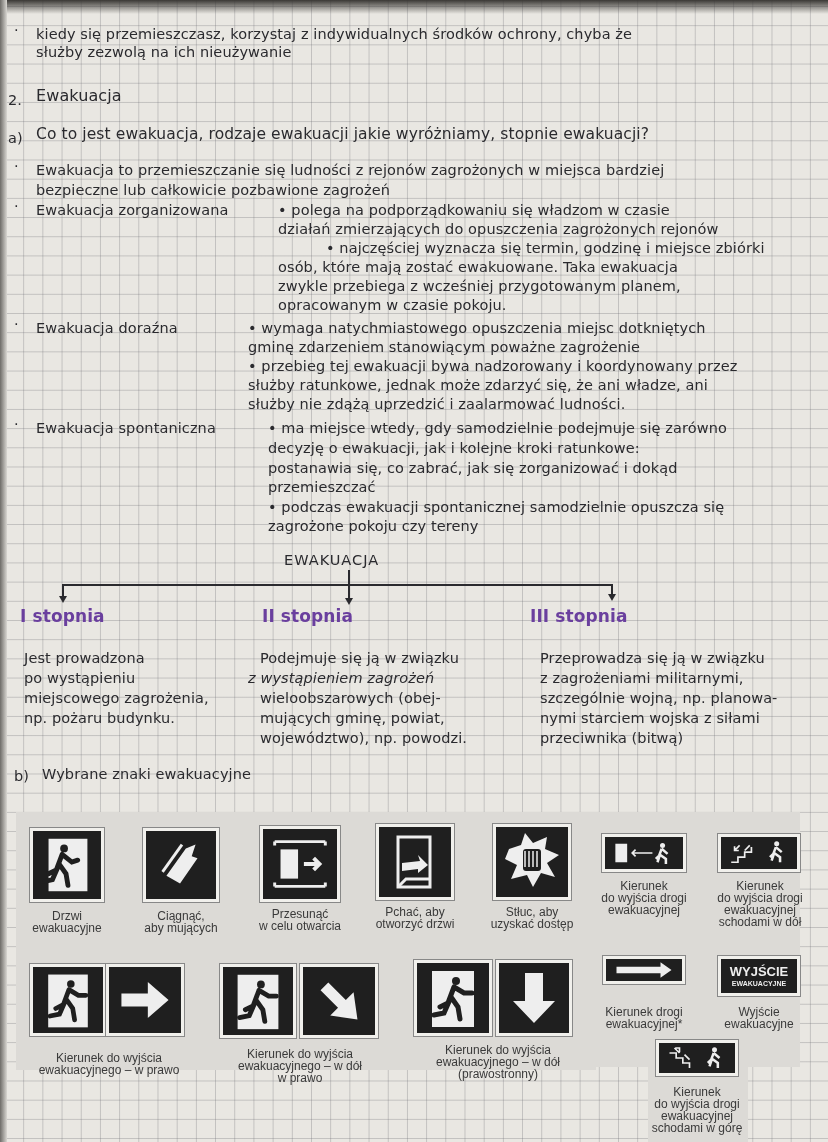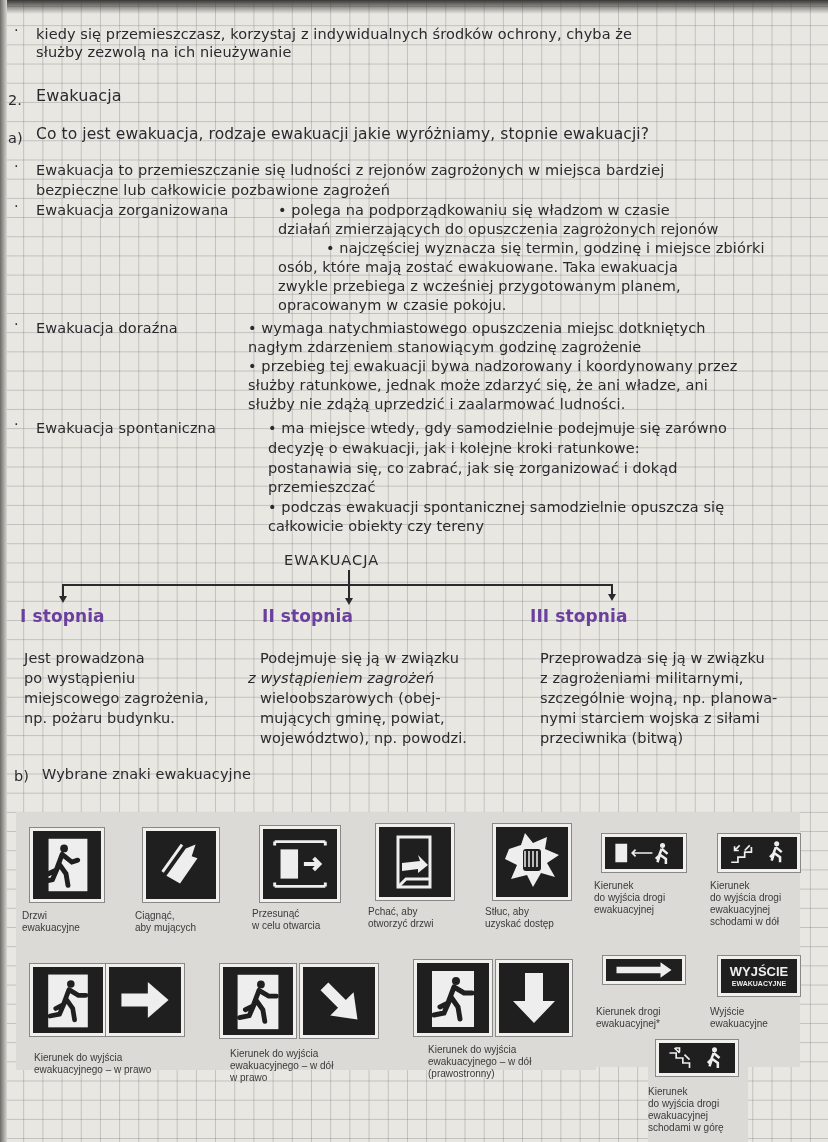--- a/index.html
+++ b/index.html
@@ -27,22 +27,22 @@
     border-right: 4px solid transparent; border-top: 7px solid #2a2a2e; }
 
   .printout { position: absolute; left: 16px; top: 812px; width: 784px; height: 255px;
     background: #dcdad6; }
   .printout-b { position: absolute; left: 648px; top: 1030px; width: 100px; height: 112px;
     background: #dcdad6; }
   .printout-c { position: absolute; left: 16px; top: 1030px; width: 580px; height: 40px; background:#dcdad6; }
 
   .sign { position: absolute; background: #1f1f1f; border: 3px solid #f1f0ec; outline: 1px solid #888; }
   .sign svg { width: 100%; height: 100%; display: block; }
-  .caption { position: absolute; font-family: "Liberation Sans", sans-serif; font-size: 10px;
-    line-height: 12px; color: #3a3a3a; white-space: pre-line; }
+  .caption { position: absolute; font-family: "Liberation Sans", sans-serif; font-size: 12px;
+    line-height: 12px; text-align: center; color: #3a3a3a; white-space: pre-line; }
 </style>
 </head>
 <body>
 
 <div class="page">
   <div class="top-shadow"></div>
   <div class="left-edge"></div>
 
   <div class="hw" style="left:14px;top:22px;">·</div>
   <div class="hw" style="left:36px;top:26px;">kiedy się przemieszczasz, korzystaj z indywidualnych środków ochrony, chyba że</div>
@@ -63,33 +63,33 @@
   <div class="hw" style="left:278px;top:202px;">• polega na podporządkowaniu się władzom w czasie</div>
   <div class="hw" style="left:278px;top:221px;">  działań zmierzających do opuszczenia zagrożonych rejonów</div>
   <div class="hw" style="left:278px;top:240px;margin-left:48px;">• najczęściej wyznacza się termin, godzinę i miejsce zbiórki</div>
   <div class="hw" style="left:278px;top:259px;">  osób, które mają zostać ewakuowane. Taka ewakuacja</div>
   <div class="hw" style="left:278px;top:278px;">  zwykle przebiega z wcześniej przygotowanym planem,</div>
   <div class="hw" style="left:278px;top:297px;">  opracowanym w czasie pokoju.</div>
 
   <div class="hw" style="left:14px;top:316px;">·</div>
   <div class="hw" style="left:36px;top:320px;">Ewakuacja doraźna</div>
   <div class="hw" style="left:248px;top:320px;">• wymaga natychmiastowego opuszczenia miejsc dotkniętych</div>
-  <div class="hw" style="left:248px;top:339px;">  nagłym zdarzeniem stanowiącym godzinę zagrożenie</div>
+  <div class="hw" style="left:248px;top:339px;">  gminę zdarzeniem stanowiącym poważne zagrożenie</div>
   <div class="hw" style="left:248px;top:358px;">• przebieg tej ewakuacji bywa nadzorowany i koordynowany przez</div>
   <div class="hw" style="left:248px;top:377px;">  służby ratunkowe, jednak może zdarzyć się, że ani władze, ani</div>
   <div class="hw" style="left:248px;top:396px;">  służby nie zdążą uprzedzić i zaalarmować ludności.</div>
 
   <div class="hw" style="left:14px;top:416px;">·</div>
   <div class="hw" style="left:36px;top:420px;">Ewakuacja spontaniczna</div>
   <div class="hw" style="left:268px;top:420px;">• ma miejsce wtedy, gdy samodzielnie podejmuje się zarówno</div>
   <div class="hw" style="left:268px;top:460px;">  postanawia się, co zabrać, jak się zorganizować i dokąd</div>
   <div class="hw" style="left:268px;top:440px;">  decyzję o ewakuacji, jak i kolejne kroki ratunkowe:</div>
   <div class="hw" style="left:268px;top:479px;">  przemieszczać</div>
   <div class="hw" style="left:268px;top:499px;">• podczas ewakuacji spontanicznej samodzielnie opuszcza się</div>
-  <div class="hw" style="left:268px;top:518px;">  całkowicie obiekty czy tereny</div>
+  <div class="hw" style="left:268px;top:518px;">  zagrożone pokoju czy tereny</div>
 
   <div class="hw" style="left:284px;top:552px;letter-spacing:1px;">EWAKUACJA</div>
   <div class="diagram-line" style="left:62px;top:584px;width:550px;height:1.5px;"></div>
   <div class="diagram-line" style="left:348px;top:570px;width:1.5px;height:30px;"></div>
   <div class="diagram-line" style="left:62px;top:584px;width:1.5px;height:14px;"></div>
   <div class="diagram-line" style="left:611px;top:584px;width:1.5px;height:12px;"></div>
   <div class="arrow-down" style="left:59px;top:596px;"></div>
   <div class="arrow-down" style="left:345px;top:598px;"></div>
   <div class="arrow-down" style="left:608px;top:594px;"></div>
 

